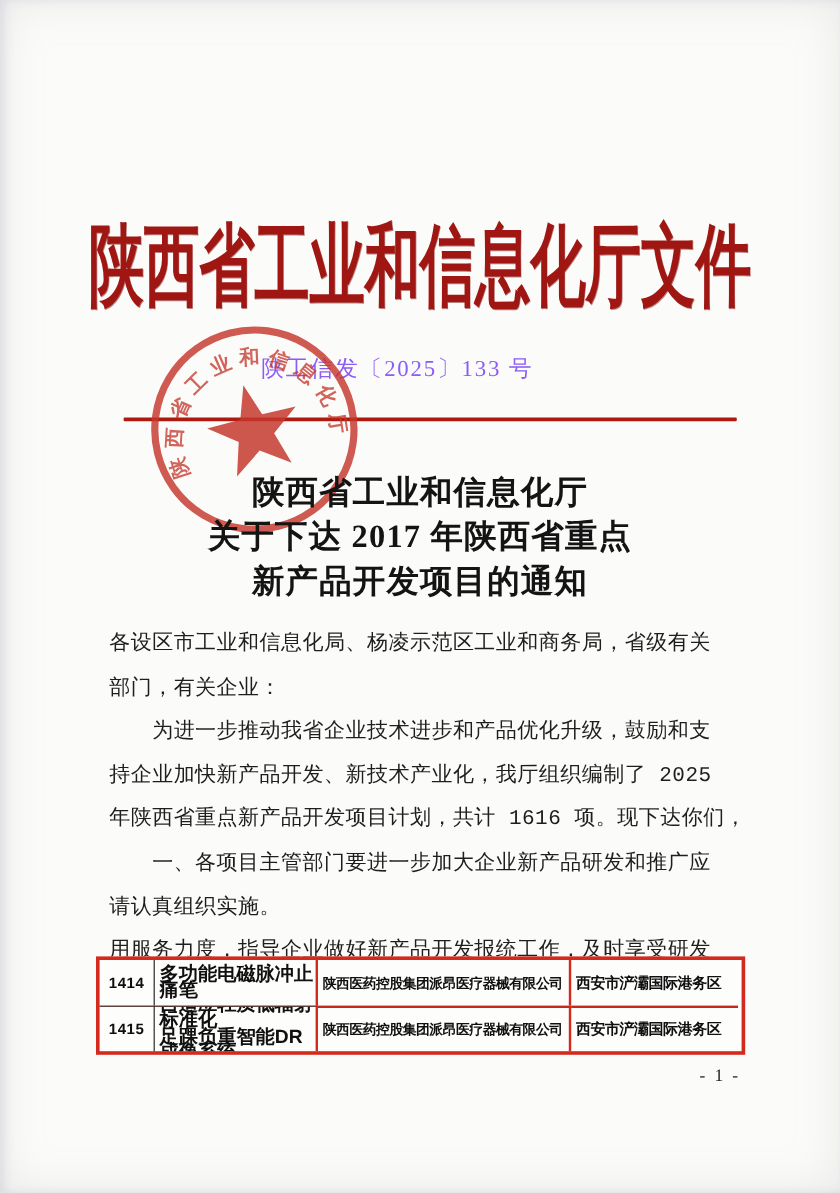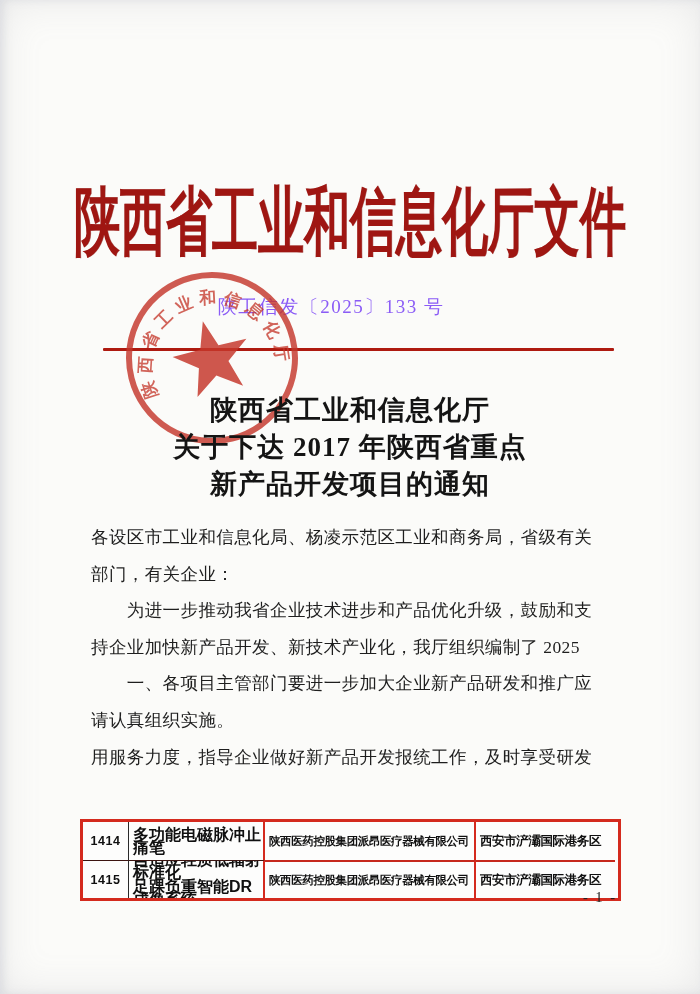--- a/index.html
+++ b/index.html
@@ -38,24 +38,24 @@
   .notice-title{
     position:absolute;left:0;top:392px;width:700px;
     text-align:center;color:#141414;font-weight:bold;
     font-size:27px;line-height:37px;letter-spacing:1px;
   }
   .body-text{
     position:absolute;left:91px;top:519px;width:530px;
     font-size:17.5px;line-height:36.6px;color:#1e1e1e;
     letter-spacing:0.4px;
   }
-  .body-text .body-line{white-space:nowrap;}
+  .body-text .body-line{white-space:nowrap;font-family:Liberation Mono, monospace;}
   
   .proj-table{
-    position:absolute;left:80px;top:819px;width:541px;
+    position:absolute;left:80px;top:797px;width:541px;
     box-sizing:border-box;
     border:3px solid #d42a1e;
     display:grid;
     grid-template-columns:46px 136px 211px 139px;
     grid-auto-rows:38px;
     background:#fdfdfc;
     font-family:"Liberation Sans","DejaVu Sans",sans-serif;
     font-weight:bold;color:#101010;
   }
   .cell{display:flex;align-items:center;overflow:hidden;box-sizing:border-box;}
@@ -100,20 +100,21 @@
     <div>陕西省工业和信息化厅</div>
     <div>关于下达 2017 年陕西省重点</div>
     <div>新产品开发项目的通知</div>
   </div>
 
   <div class="body-text">
       <div class="body-line">各设区市工业和信息化局、杨凌示范区工业和商务局，省级有关</div>
       <div class="body-line">部门，有关企业：</div>
       <div class="body-line">　　为进一步推动我省企业技术进步和产品优化升级，鼓励和支</div>
       <div class="body-line">持企业加快新产品开发、新技术产业化，我厅组织编制了 2025</div>
+      <div class="body-line">年陕西省重点新产品开发项目计划，共计 1616 项。现下达你们，</div>
       <div class="body-line">　　一、各项目主管部门要进一步加大企业新产品研发和推广应</div>
       <div class="body-line">请认真组织实施。</div>
       <div class="body-line">用服务力度，指导企业做好新产品开发报统工作，及时享受研发</div>
     </div>
 
   <div class="proj-table">
 
     <div class="cell c-id bd-black">1414</div>
     <div class="cell c-project bd-red">多功能电磁脉冲止痛笔</div>
     <div class="cell c-company bd-red">陕西医药控股集团派昂医疗器械有限公司</div>

